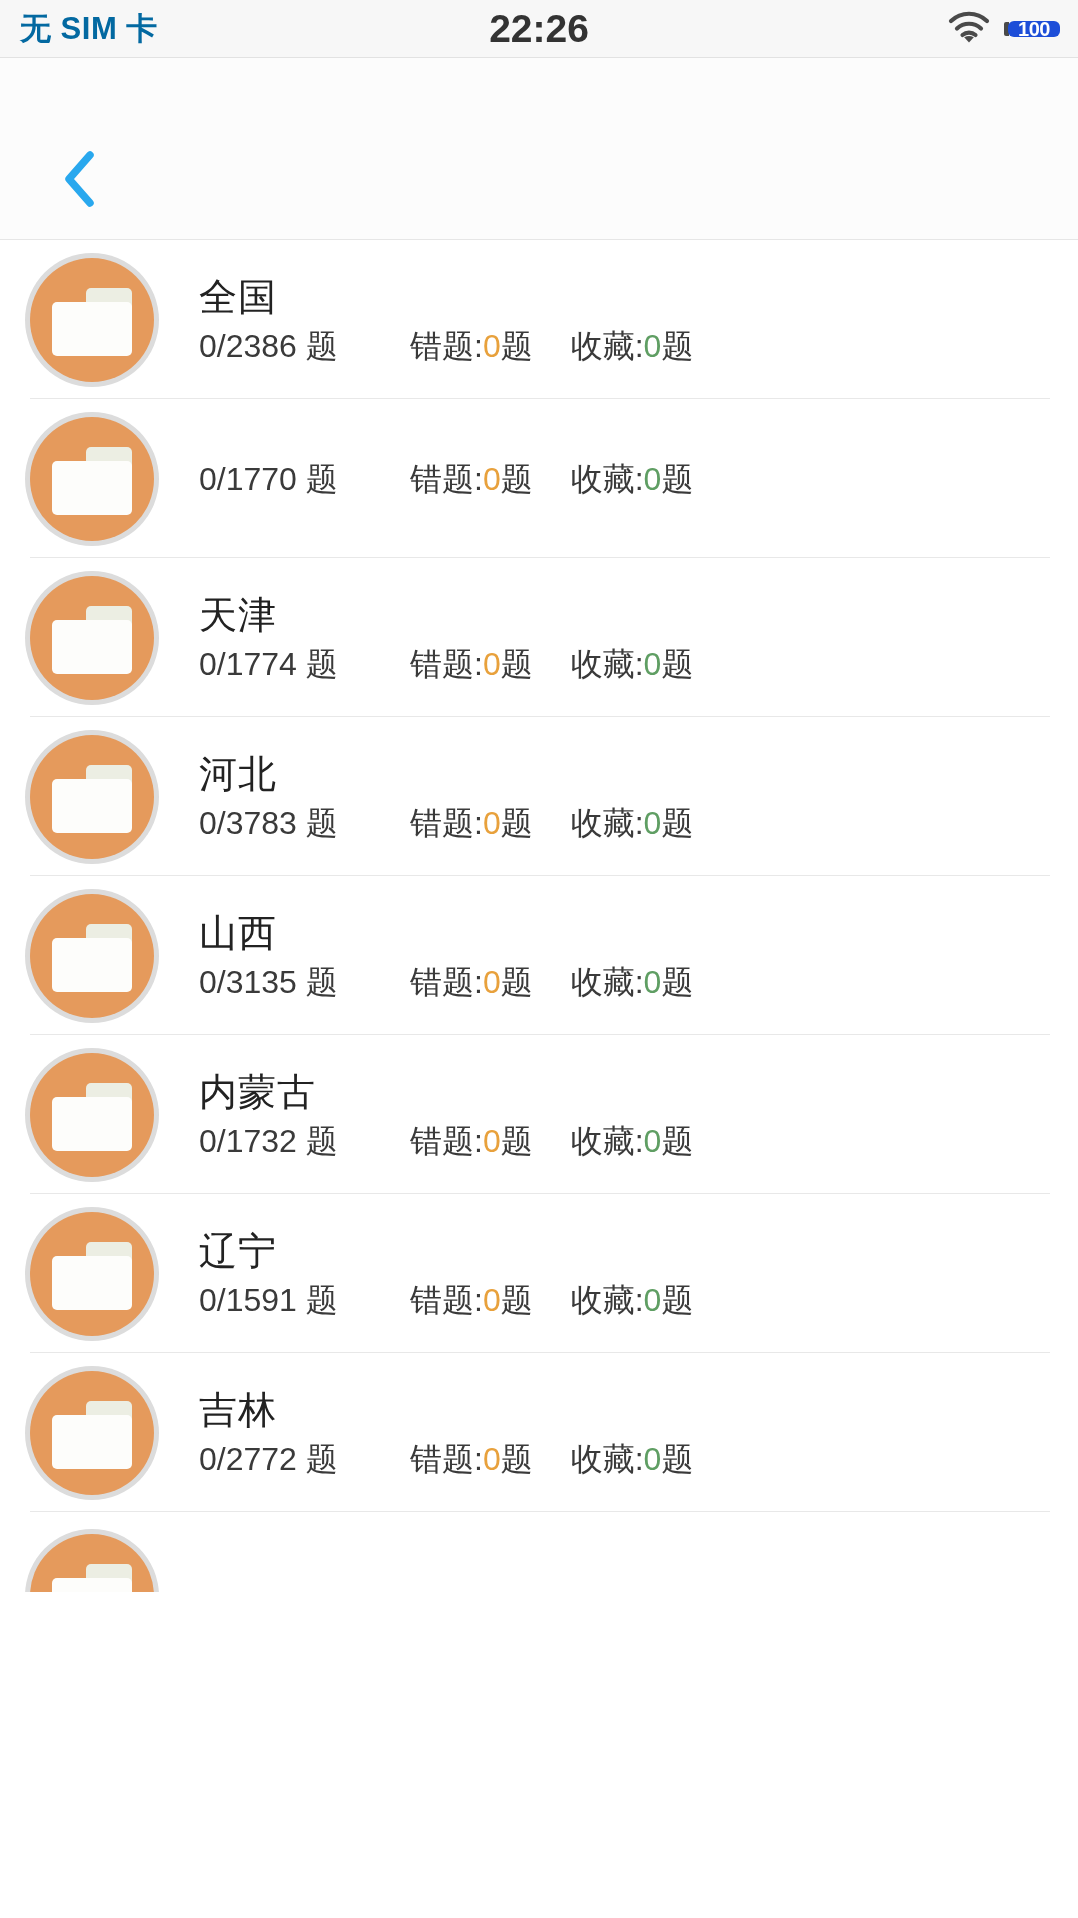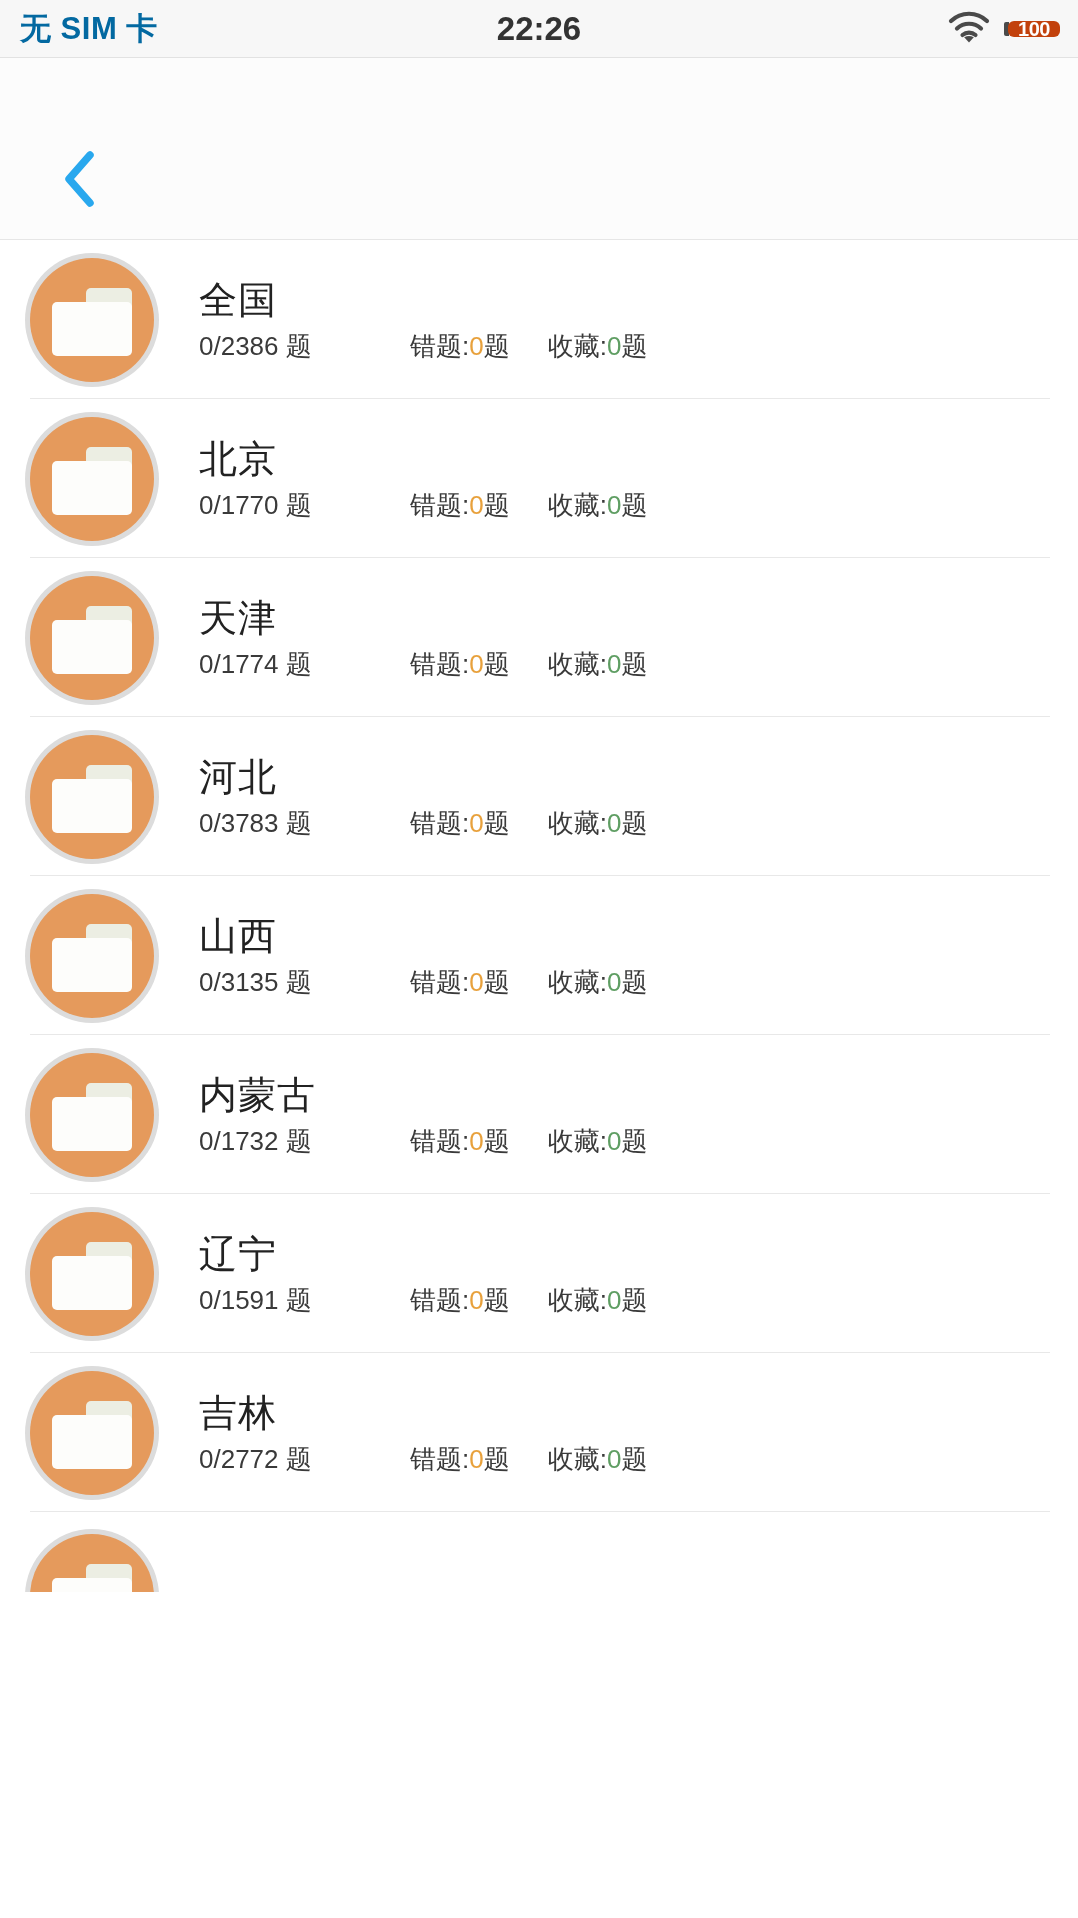--- a/index.html
+++ b/index.html
@@ -18,40 +18,40 @@
     border-bottom:1px solid #e2e2e2;
     display:flex; align-items:center;
   }
   .sb-carrier{
     position:absolute; left:20px; top:50%; transform:translateY(-50%);
     font-size:31px; font-weight:bold; color:#0369a1; letter-spacing:.5px;
     white-space:nowrap;
   }
   .sb-clock{
     position:absolute; left:50%; top:50%; transform:translate(-50%,-50%);
-    font-size:33px; font-weight:bold; color:#333; letter-spacing:0px;
+    font-size:39px; font-weight:bold; color:#333; letter-spacing:0px;
   }
   .sb-right{
     position:absolute; right:18px; top:50%; transform:translateY(-50%);
     display:flex; align-items:center; gap:14px;
   }
   .wifi-icon{ display:block; }
   .battery{
     position:relative;
     display:flex; align-items:center;
   }
   .battery .nub{
     width:5px; height:14px;
     background:#4a4a4a;
     border-radius:2px 0 0 2px;
     margin-right:-1px;
   }
   .battery .body{
     width:52px; height:16px;
-    background:#c2410c;
+    background:#1d4ed8;
     border-radius:6px;
     display:flex; align-items:center; justify-content:center;
   }
   .battery .lvl{
     color:#ffffff; font-size:20px; font-weight:bold; line-height:1;
     letter-spacing:-.5px;
   }
 
   
   .navbar{
@@ -118,21 +118,21 @@
     margin-left:45px;
     display:flex; flex-direction:column; justify-content:center;
     gap:14px;
   }
   .row-title{
     font-size:38px; color:#222222; line-height:1;
     letter-spacing:1px;
   }
   .row-stats{
     display:flex; align-items:center;
-    font-size:26px; color:#3a3a3a; line-height:1;
+    font-size:32px; color:#3a3a3a; line-height:1;
     white-space:nowrap;
   }
   .stat-total{ min-width:150px; }
   .stat-wrong{ margin-left:61px; }
   .stat-fav{ margin-left:38px; }
   .num-wrong{ color:#e8a13c; }
   .num-fav{ color:#5f9e63; }
 
   
   .row.partial{ height:80px; overflow:hidden; align-items:flex-start; padding-top:22px;}
@@ -190,21 +190,20 @@
       </div>
     </div>
   </div>
 
   <div class="row">
     <div class="folder-icon">
       <span class="f-tab"></span>
       <span class="f-cover"></span>
     </div>
     <div class="row-text">
-      <div class="row-title">北京</div>
       <div class="row-stats">
         <span class="stat-total">0/1770 题</span>
         <span class="stat-wrong"><span>错题:</span><span class="num-wrong">0</span><span>题</span></span>
         <span class="stat-fav"><span>收藏:</span><span class="num-fav">0</span><span>题</span></span>
       </div>
     </div>
   </div>
 
   <div class="row">
     <div class="folder-icon">

